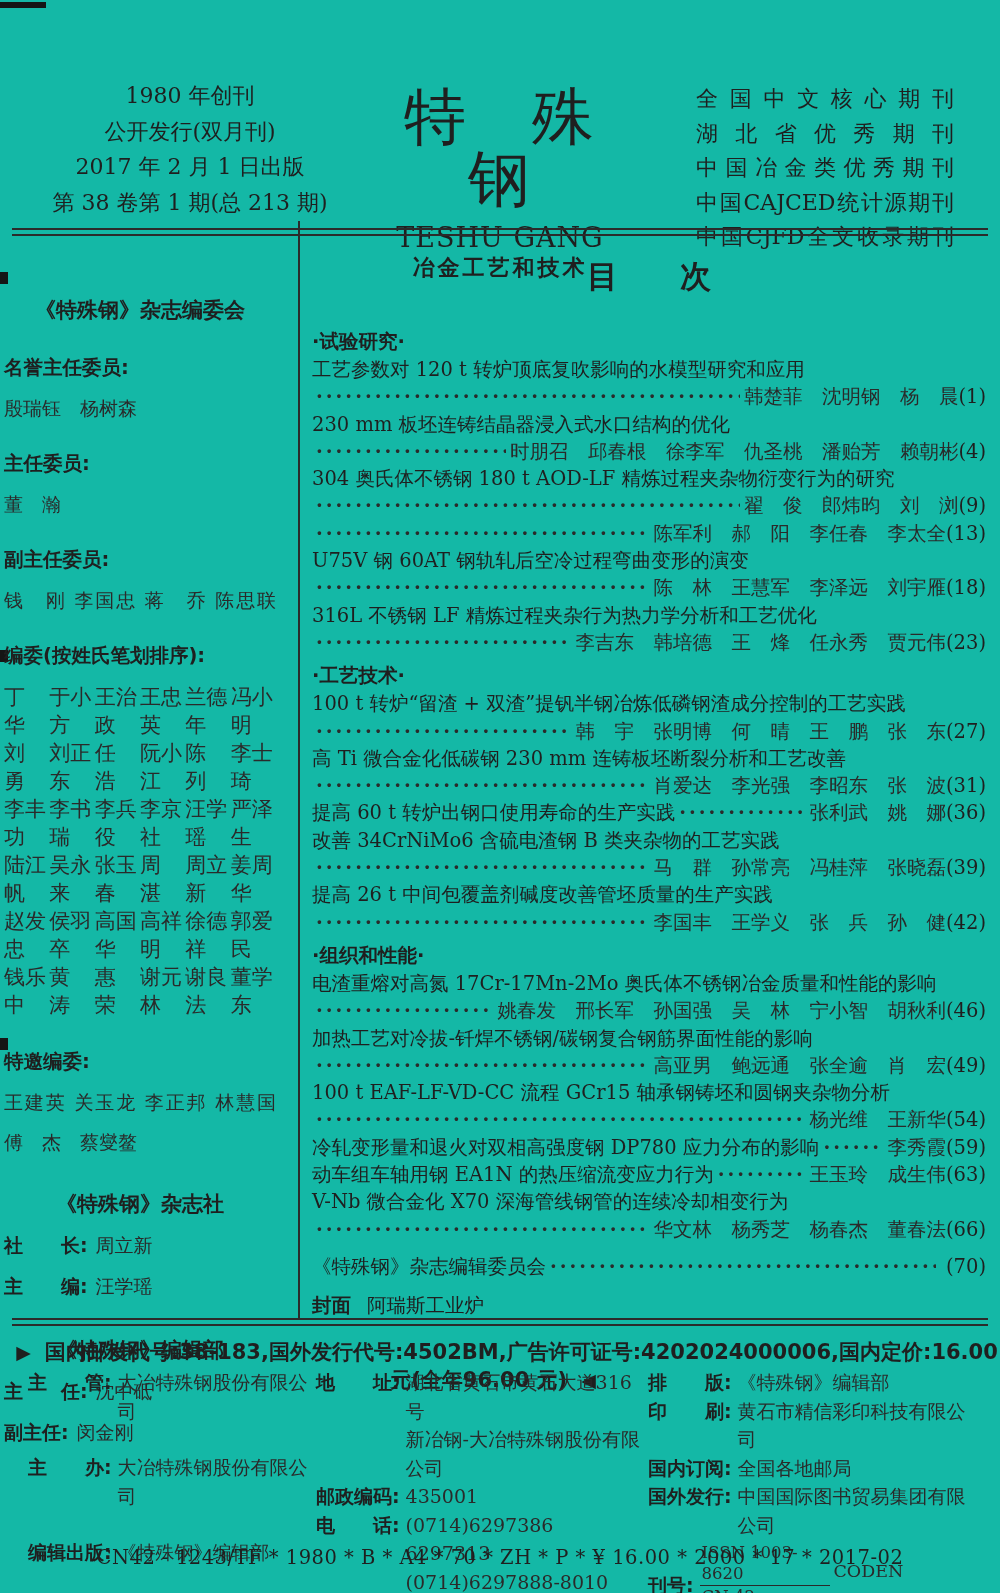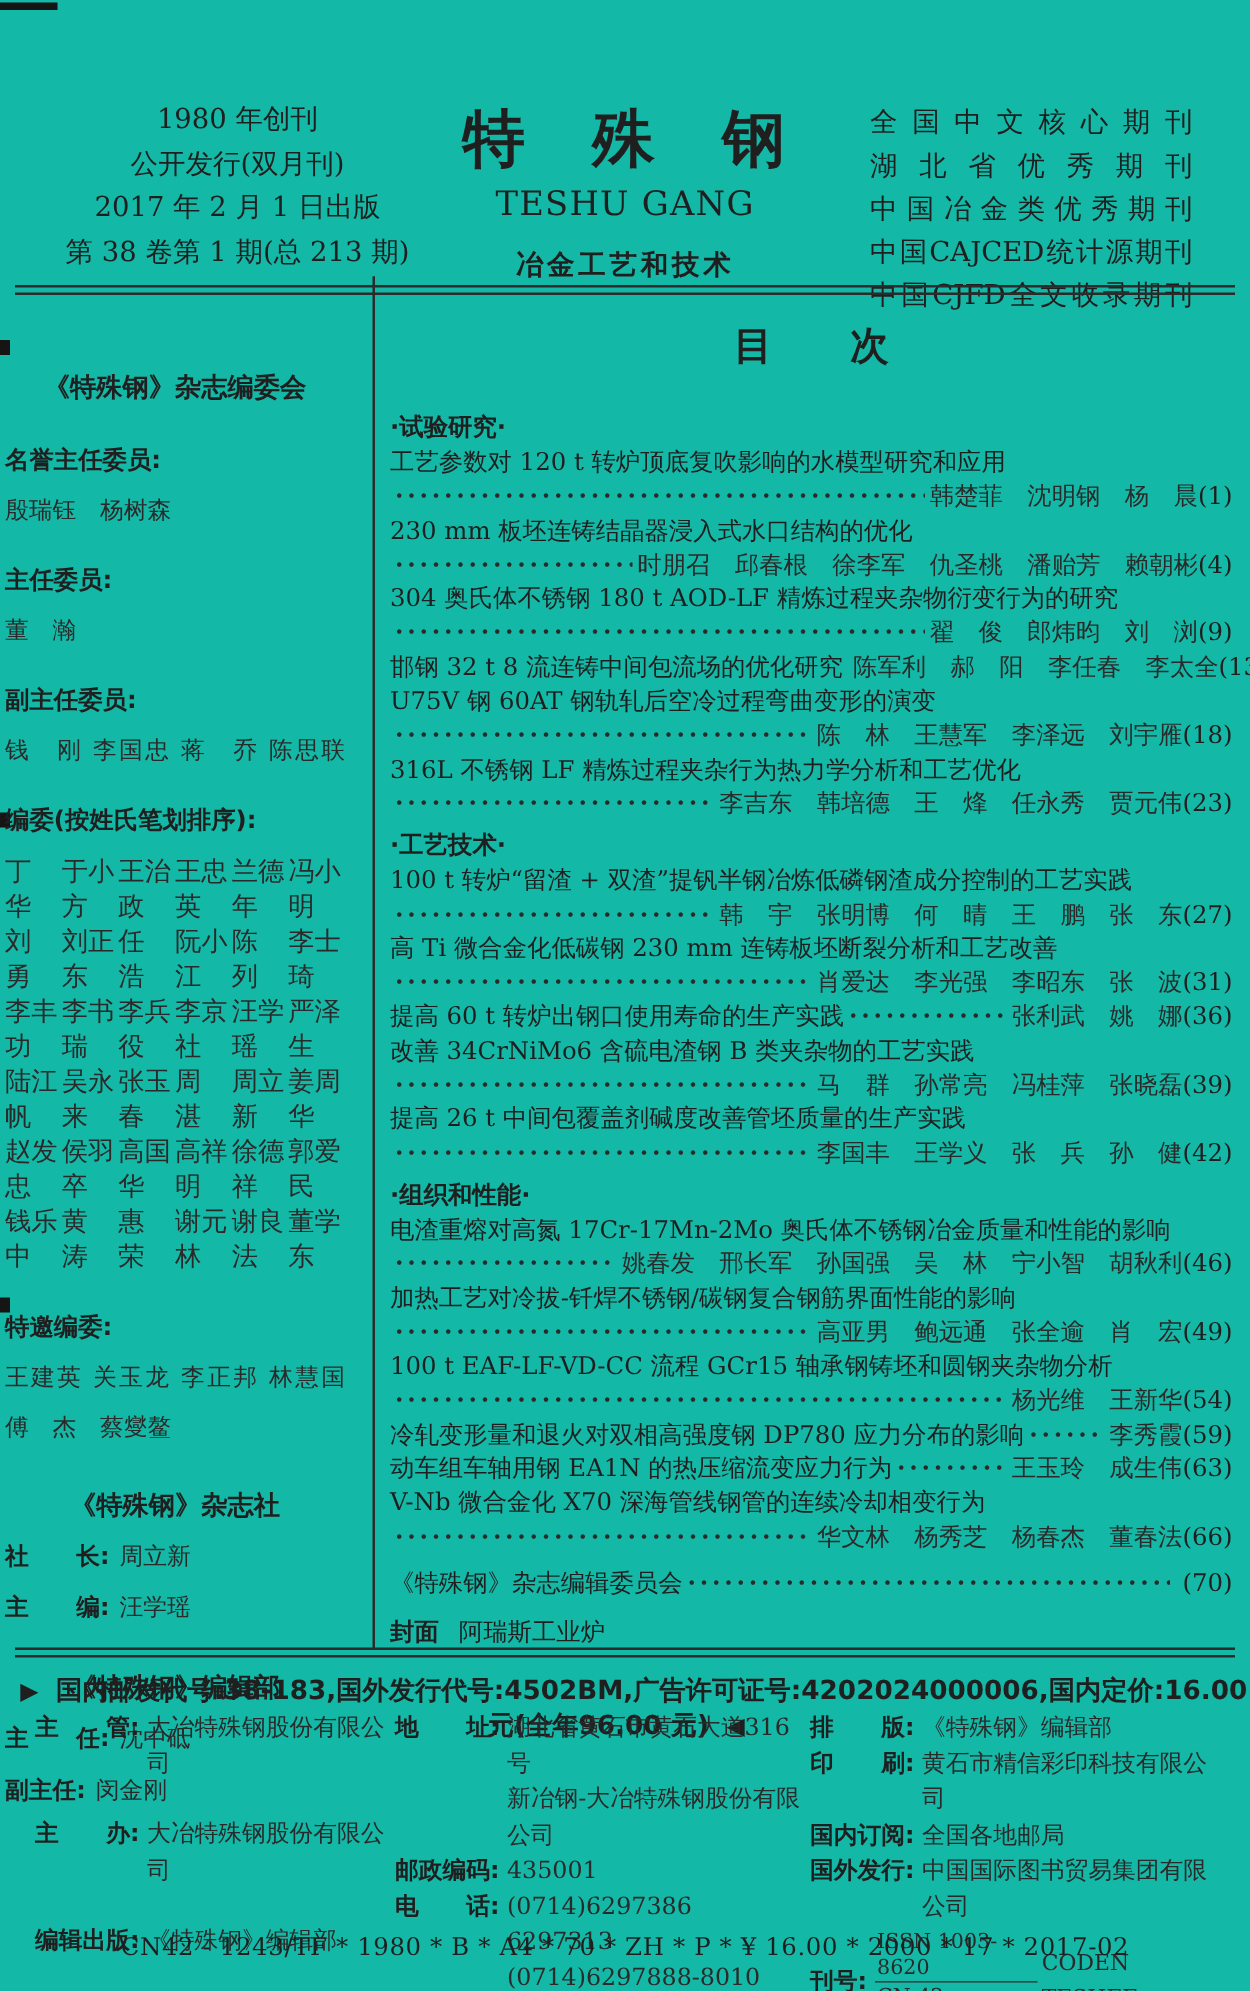--- a/index.html
+++ b/index.html
@@ -8,24 +8,24 @@
   .artifact{position:absolute;background:#151515;}
   .af1{left:0;top:2px;width:46px;height:6px;}
   .af2{left:0;top:272px;width:8px;height:12px;}
   .af3{left:0;top:650px;width:8px;height:12px;}
   .af4{left:0;top:1038px;width:8px;height:12px;}
 
   
   .hdr-left{position:absolute;left:50px;top:78px;width:280px;text-align:center;
             font-size:22px;line-height:35.5px;}
   .hdr-center{position:absolute;left:345px;top:86px;width:310px;text-align:center;}
-  .hdr-title{font-size:50px;line-height:1;font-weight:700;letter-spacing:2px;
+  .hdr-title{font-size:62px;line-height:1;font-weight:400;letter-spacing:2px;
              font-family:"DejaVu Sans","Liberation Sans",sans-serif;}
   .hdr-latin{font-size:27px;margin-top:12px;letter-spacing:1px;}
-  .hdr-sub{font-size:22px;font-weight:700;margin-top:18px;letter-spacing:3px;
+  .hdr-sub{font-size:22px;font-weight:700;letter-spacing:3px;
            font-family:"DejaVu Sans","Liberation Sans",sans-serif;}
   .hdr-right{position:absolute;right:46px;top:82px;width:258px;font-size:22px;line-height:34.5px;}
   .hdr-right div{text-align:justify;text-align-last:justify;}
 
   
   .rule{position:absolute;left:12px;right:12px;height:4px;
         border-top:2px solid #2b2b2b;border-bottom:2px solid #2b2b2b;}
   .rule-top{top:228px;}
   .rule-bottom{top:1318px;}
   .vline{position:absolute;left:298px;top:221px;width:2px;height:1099px;background:#2b2b2b;}
@@ -204,21 +204,20 @@
           <span class="auth">时朋召　邱春根　徐李军　仇圣桃　潘贻芳　赖朝彬</span>
           <span class="pg">(4)</span>
         </div>
         <div class="t-title">304 奥氏体不锈钢 180 t AOD-LF 精炼过程夹杂物衍变行为的研究</div>
         <div class="t-line">
           <span class="dots">······················································································································································</span>
           <span class="auth">翟　俊　郎炜昀　刘　浏</span>
           <span class="pg">(9)</span>
         </div>
         <div class="t-line">
-          <span class="t-it">邯钢 32 t 8 流连铸中间包流场的优化研究</span>
           <span class="dots">······················································································································································</span>
           <span class="auth">陈军利　郝　阳　李任春　李太全</span>
           <span class="pg">(13)</span>
         </div>
         <div class="t-title">U75V 钢 60AT 钢轨轧后空冷过程弯曲变形的演变</div>
         <div class="t-line">
           <span class="dots">······················································································································································</span>
           <span class="auth">陈　林　王慧军　李泽远　刘宇雁</span>
           <span class="pg">(18)</span>
         </div>

